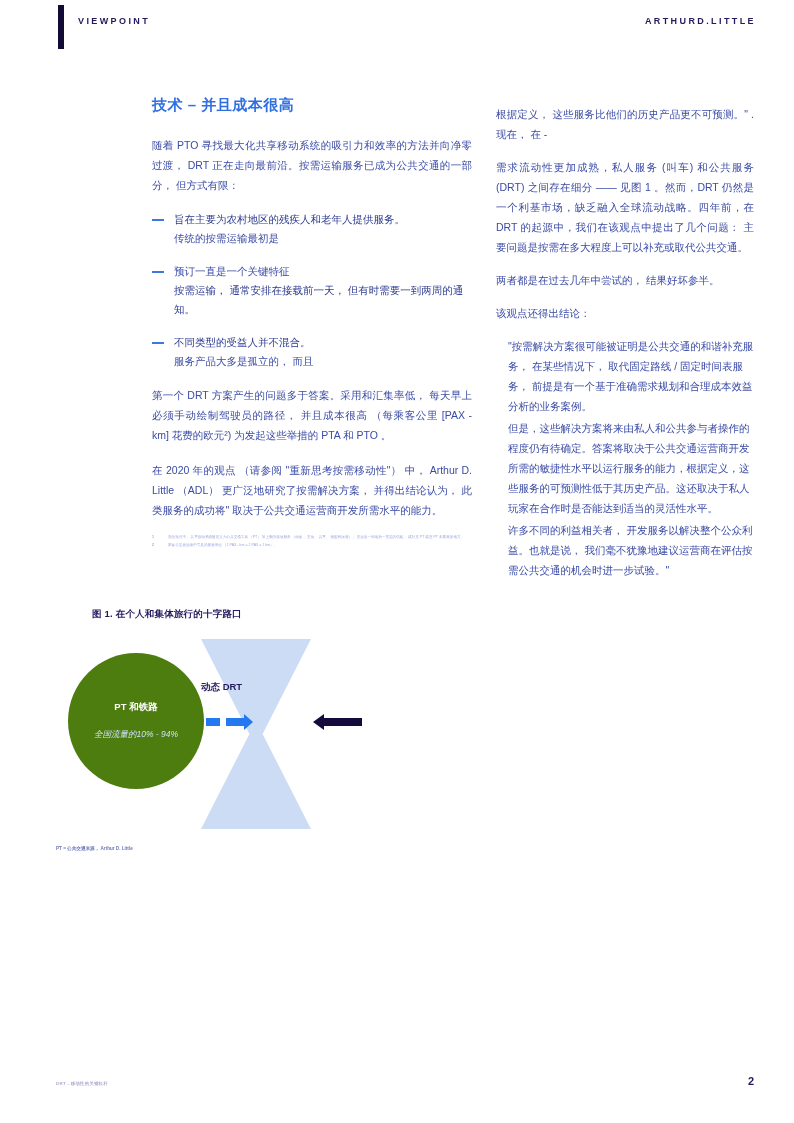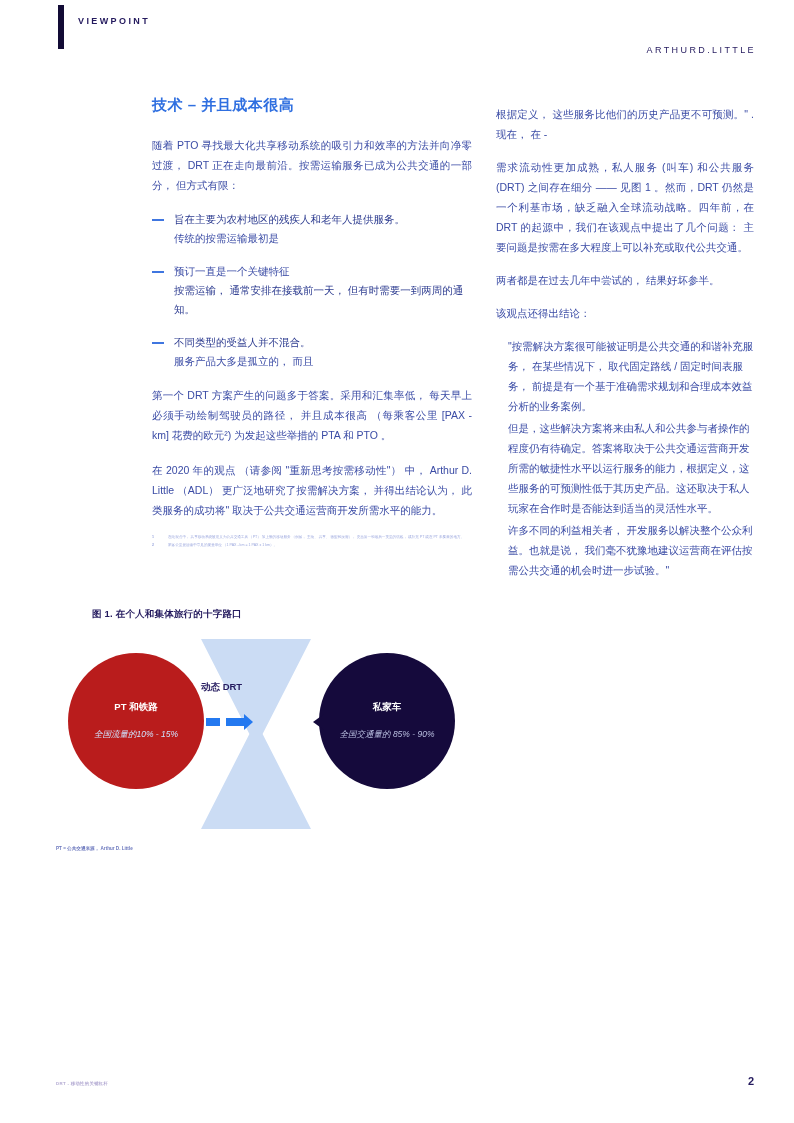--- a/index.html
+++ b/index.html
@@ -19,23 +19,22 @@
     position:absolute;left:58px;top:5px;width:6px;height:44px;
     background:#120b35;
   }
   .header-left{
     position:absolute;left:78px;top:16px;
     font-size:9px;font-weight:bold;letter-spacing:2.4px;
     color:#241a5e;
   }
   .header-right{
     position:absolute;right:38px;top:16px;
-    font-size:9px;font-weight:normal;letter-spacing:2.4px;
+    font-size:9px;font-weight:bold;letter-spacing:2.4px;
     color:#241a5e;
-    margin-top:29px;
   }
 
   
   .col{position:absolute;}
   .col-left{left:152px;top:96px;width:320px;}
   .col-right{left:496px;top:104px;width:258px;}
 
   h1.section-title{
     margin:0 0 20px 0;
     font-size:15px;
@@ -111,21 +110,21 @@
     font-size:9.5px;font-weight:bold;color:#241a5e;
   }
 
   .circle{
     position:absolute;border-radius:50%;
     display:flex;flex-direction:column;align-items:center;justify-content:center;
     text-align:center;
   }
   .circle-left{
     left:12px;top:14px;width:136px;height:136px;
-    background:#b91c1c;
+    background:#4d7c0f;
   }
   .circle-right{
     left:263px;top:14px;width:136px;height:136px;
     background:#150a3c;
   }
   .c-title{font-size:9.5px;font-weight:bold;color:#ffffff;margin-bottom:14px;}
   .c-sub{font-size:8.5px;font-style:italic;line-height:13px;}
   .circle-left .c-sub{color:#cfe0fb;}
   .circle-right .c-sub{color:#b9bfe0;}
 
@@ -224,27 +223,23 @@
 
   <div class="figure">
     <div class="fig-caption">图 1. 在个人和集体旅行的十字路口</div>
 
     <div class="fig-canvas">
       <div class="hourglass"></div>
       <div class="hourglass-label">动态 DRT</div>
 
       <div class="circle circle-left">
         <div class="c-title">PT 和铁路</div>
-        <div class="c-sub">全国流量的10% - 15%</div>
+        <div class="c-sub">全国流量的10% - 94%</div>
       </div>
 
-      <div class="circle circle-right">
-        <div class="c-title">私家车</div>
-        <div class="c-sub">全国交通量的 85% - 90%</div>
-      </div>
 
       <div class="arrow arrow-l1"></div>
       <div class="arrow arrow-l2"></div>
       <div class="arrow arrow-r"></div>
     </div>
 
     <div class="fig-source">PT = 公共交通来源， Arthur D. Little</div>
   </div>
 
   <div class="footer">

